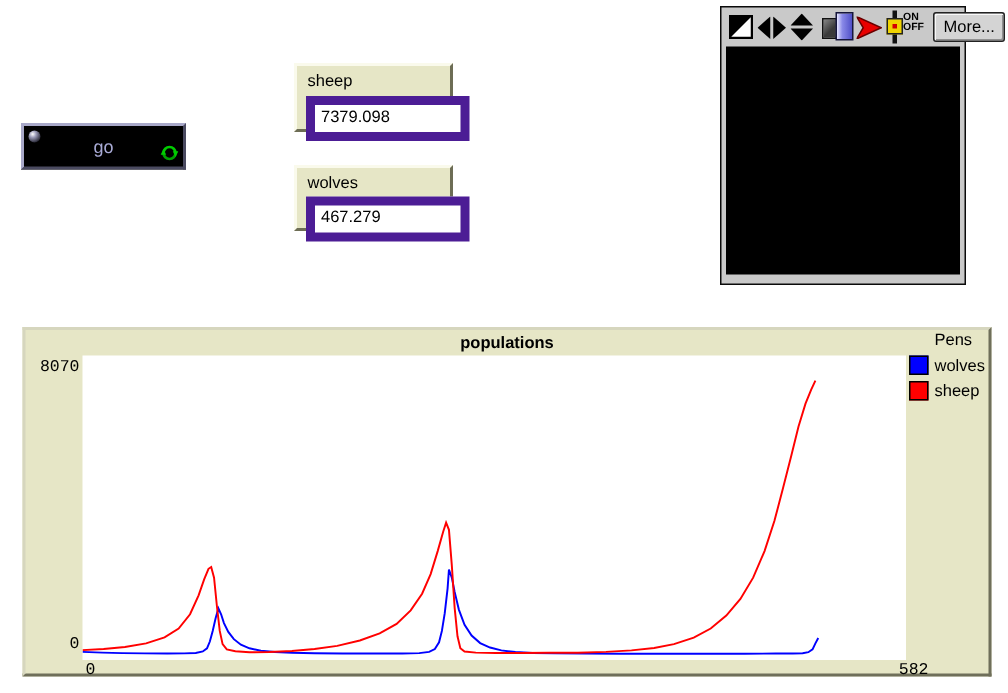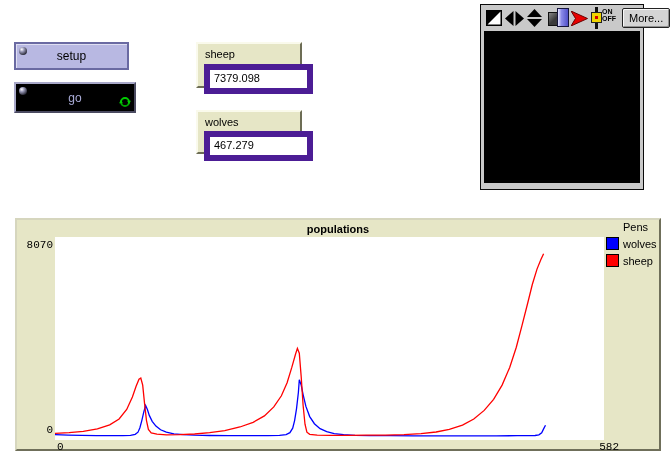--- a/index.html
+++ b/index.html
@@ -5,21 +5,21 @@
   html,body{margin:0;padding:0;background:#fff;}
   #app{position:relative;width:672px;height:462px;background:#fff;
        font-family:"Liberation Sans",sans-serif;overflow:hidden;}
   .abs{position:absolute;box-sizing:border-box;}
 
   
   .nl-button{display:flex;align-items:center;justify-content:center;
     font-size:12px;cursor:pointer;}
   #setup-btn{left:14px;top:42px;width:115px;height:28px;background:#b8b8e2;
     border:2px solid #6a6aa2;box-shadow:inset 1px 1px 0 rgba(255,255,255,.55);color:#000;}
-  #go-btn{left:14px;top:82px;width:122px;height:31px;background:#000;
+  #go-btn{left:14px;top:82px;width:110px;height:31px;background:#000;
     border:2px solid;border-color:#a8a8c8 #4a4a60 #4a4a60 #a8a8c8;color:#a9abd6;}
   .sphere{position:absolute;left:3px;top:3px;width:8px;height:8px;border-radius:50%;
     background:radial-gradient(circle at 35% 30%, #ffffff 0%, #9a9ab8 30%, #22222e 78%);}
   .forever{position:absolute;right:3px;bottom:3px;width:12px;height:12px;}
 
   
   .monitor{background:#e6e6c6;border:2px solid;border-color:#fafaec #6d6d55 #6d6d55 #fafaec;}
   .monitor .mlabel{position:absolute;left:7px;top:4px;font-size:11px;color:#000;}
   .monitor .mfield{position:absolute;left:6px;width:93px;height:18px;background:#fff;
     border:6px solid #4c1d95;font-size:11px;line-height:17px;padding-left:4px;color:#000;}
@@ -66,24 +66,20 @@
   #legend-title{font-size:11px;color:#000;margin:0 0 1px 1px;padding-left:16px;}
   .legend-row{display:flex;align-items:center;gap:4px;margin-top:4px;}
   .swatch{width:11px;height:11px;border:1px solid #000;flex:0 0 auto;}
   .legend-row span{font-size:11px;color:#000;}
 </style>
 </head>
 <body>
 
 <div id="app">
 
-  <div id="setup-btn" class="abs nl-button">
-    <span class="sphere"></span>
-    <span>setup</span>
-  </div>
 
   <div id="go-btn" class="abs nl-button">
     <span class="sphere"></span>
     <span>go</span>
     <svg class="forever" viewBox="0 0 12 12">
       <path d="M2,6 A4,4 0 0 1 10,6" fill="none" stroke="#00cc00" stroke-width="1.8"></path>
       <path d="M10,6 A4,4 0 0 1 2,6" fill="none" stroke="#00a000" stroke-width="1.8"></path>
       <polygon points="8.2,4.8 11.9,4.8 10,8.6" fill="#00cc00"></polygon>
       <polygon points="0.1,7.2 3.8,7.2 2,3.4" fill="#00cc00"></polygon>
     </svg>

